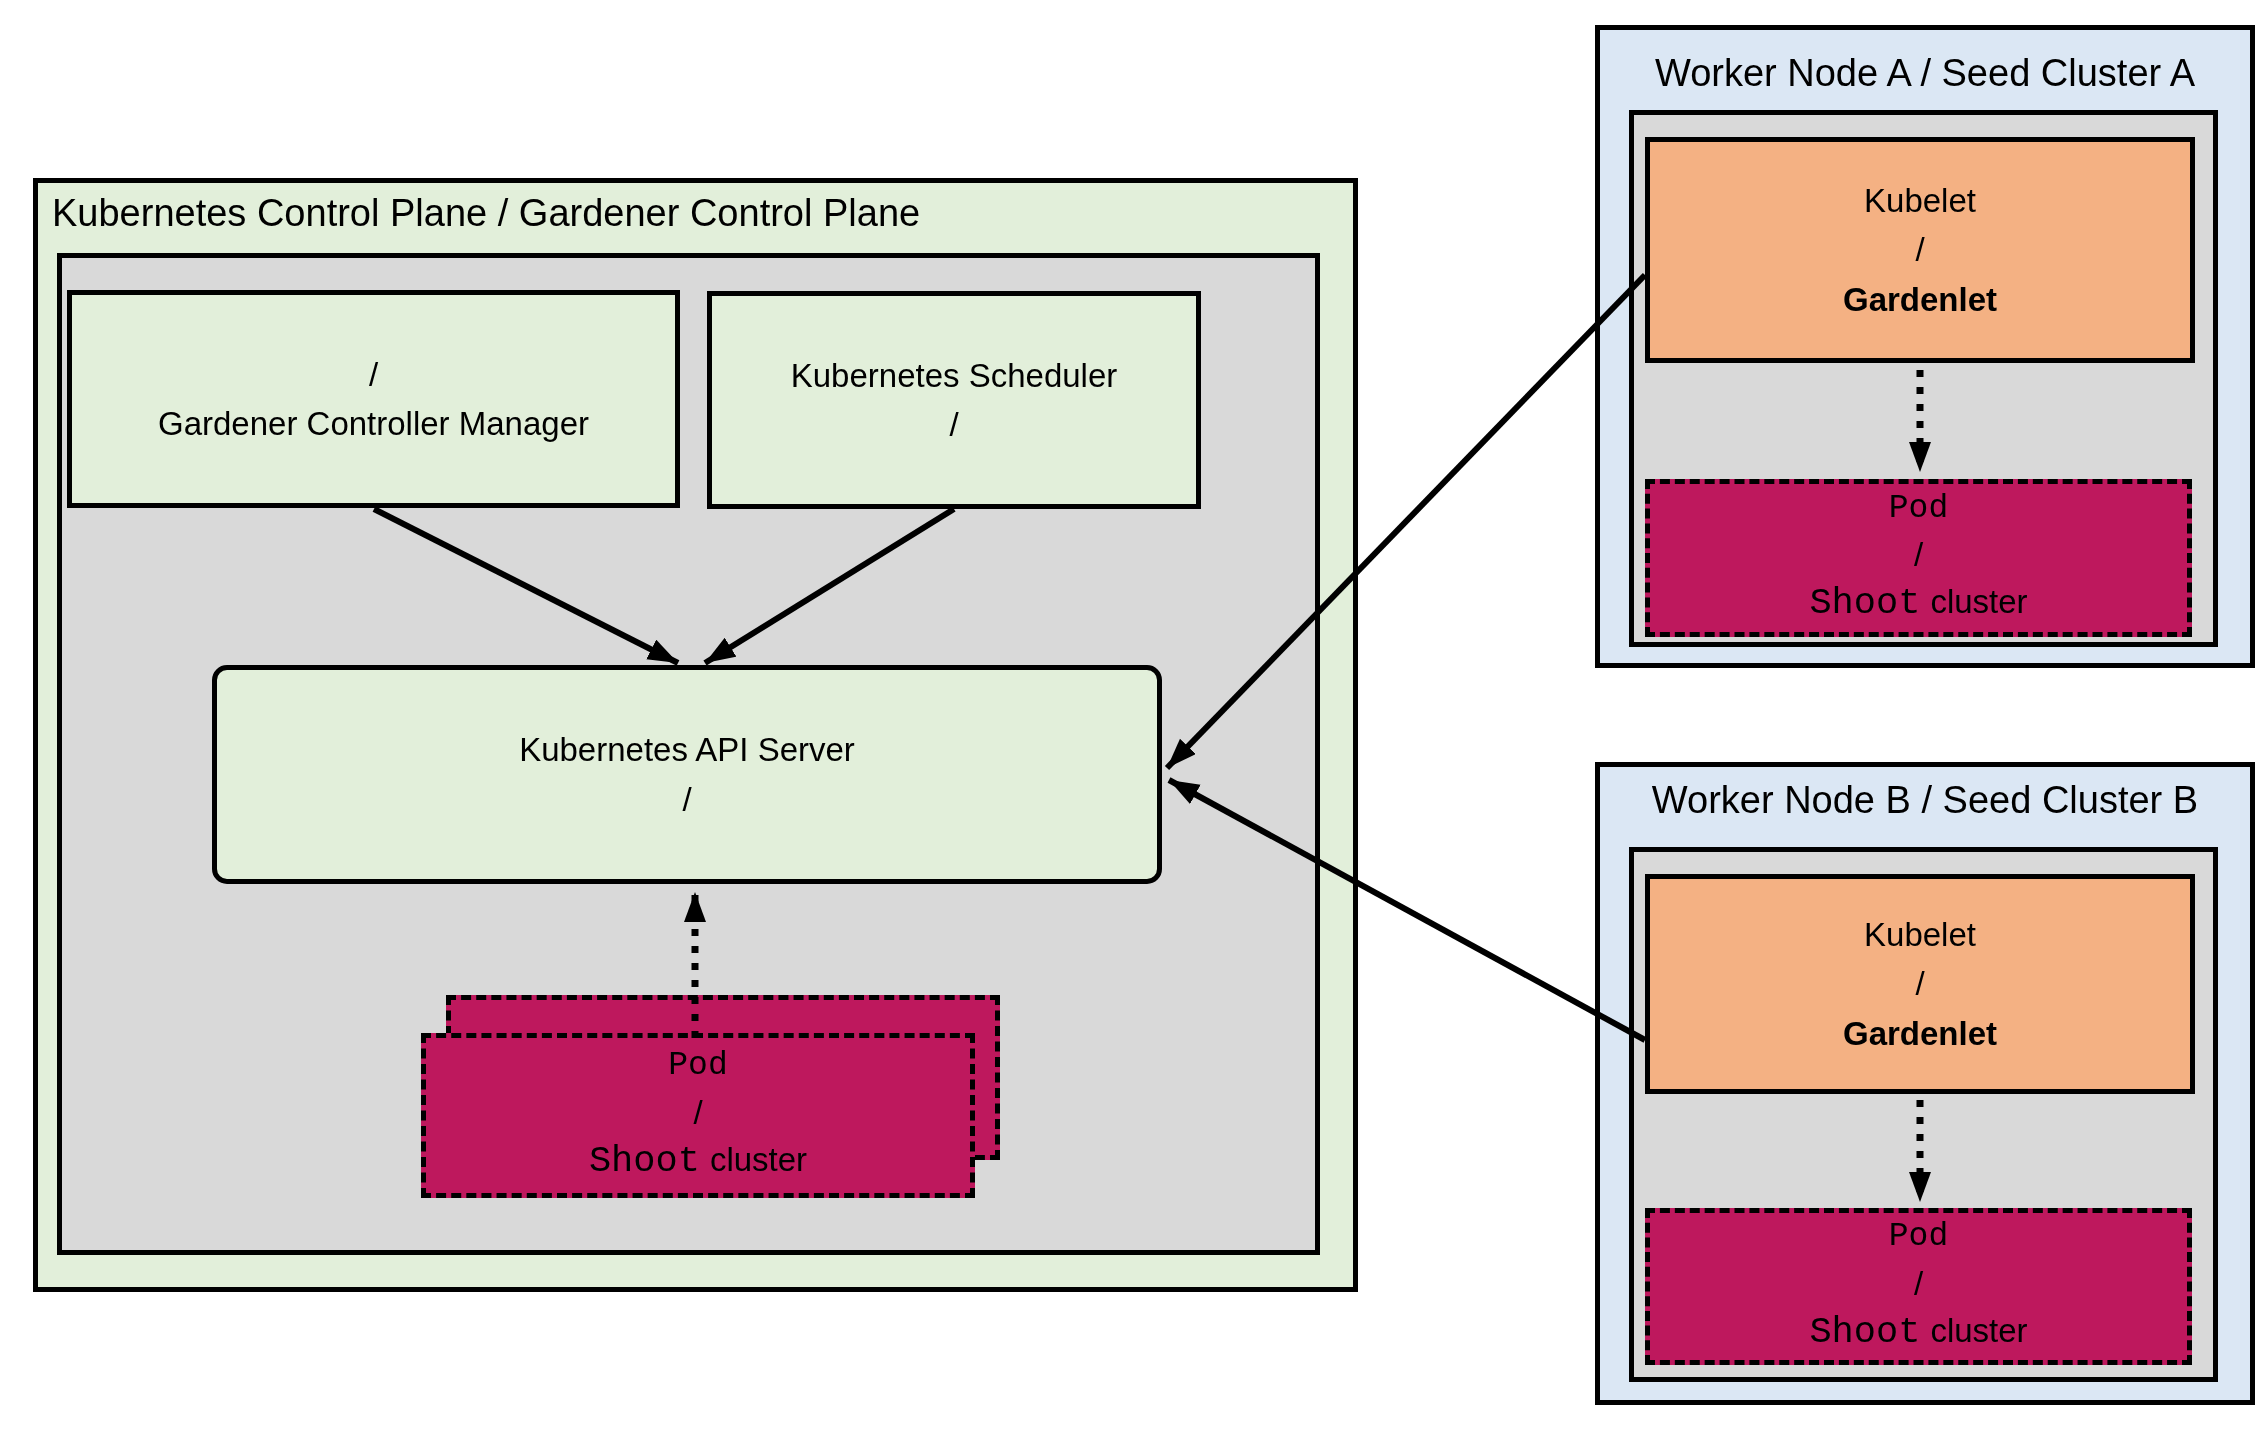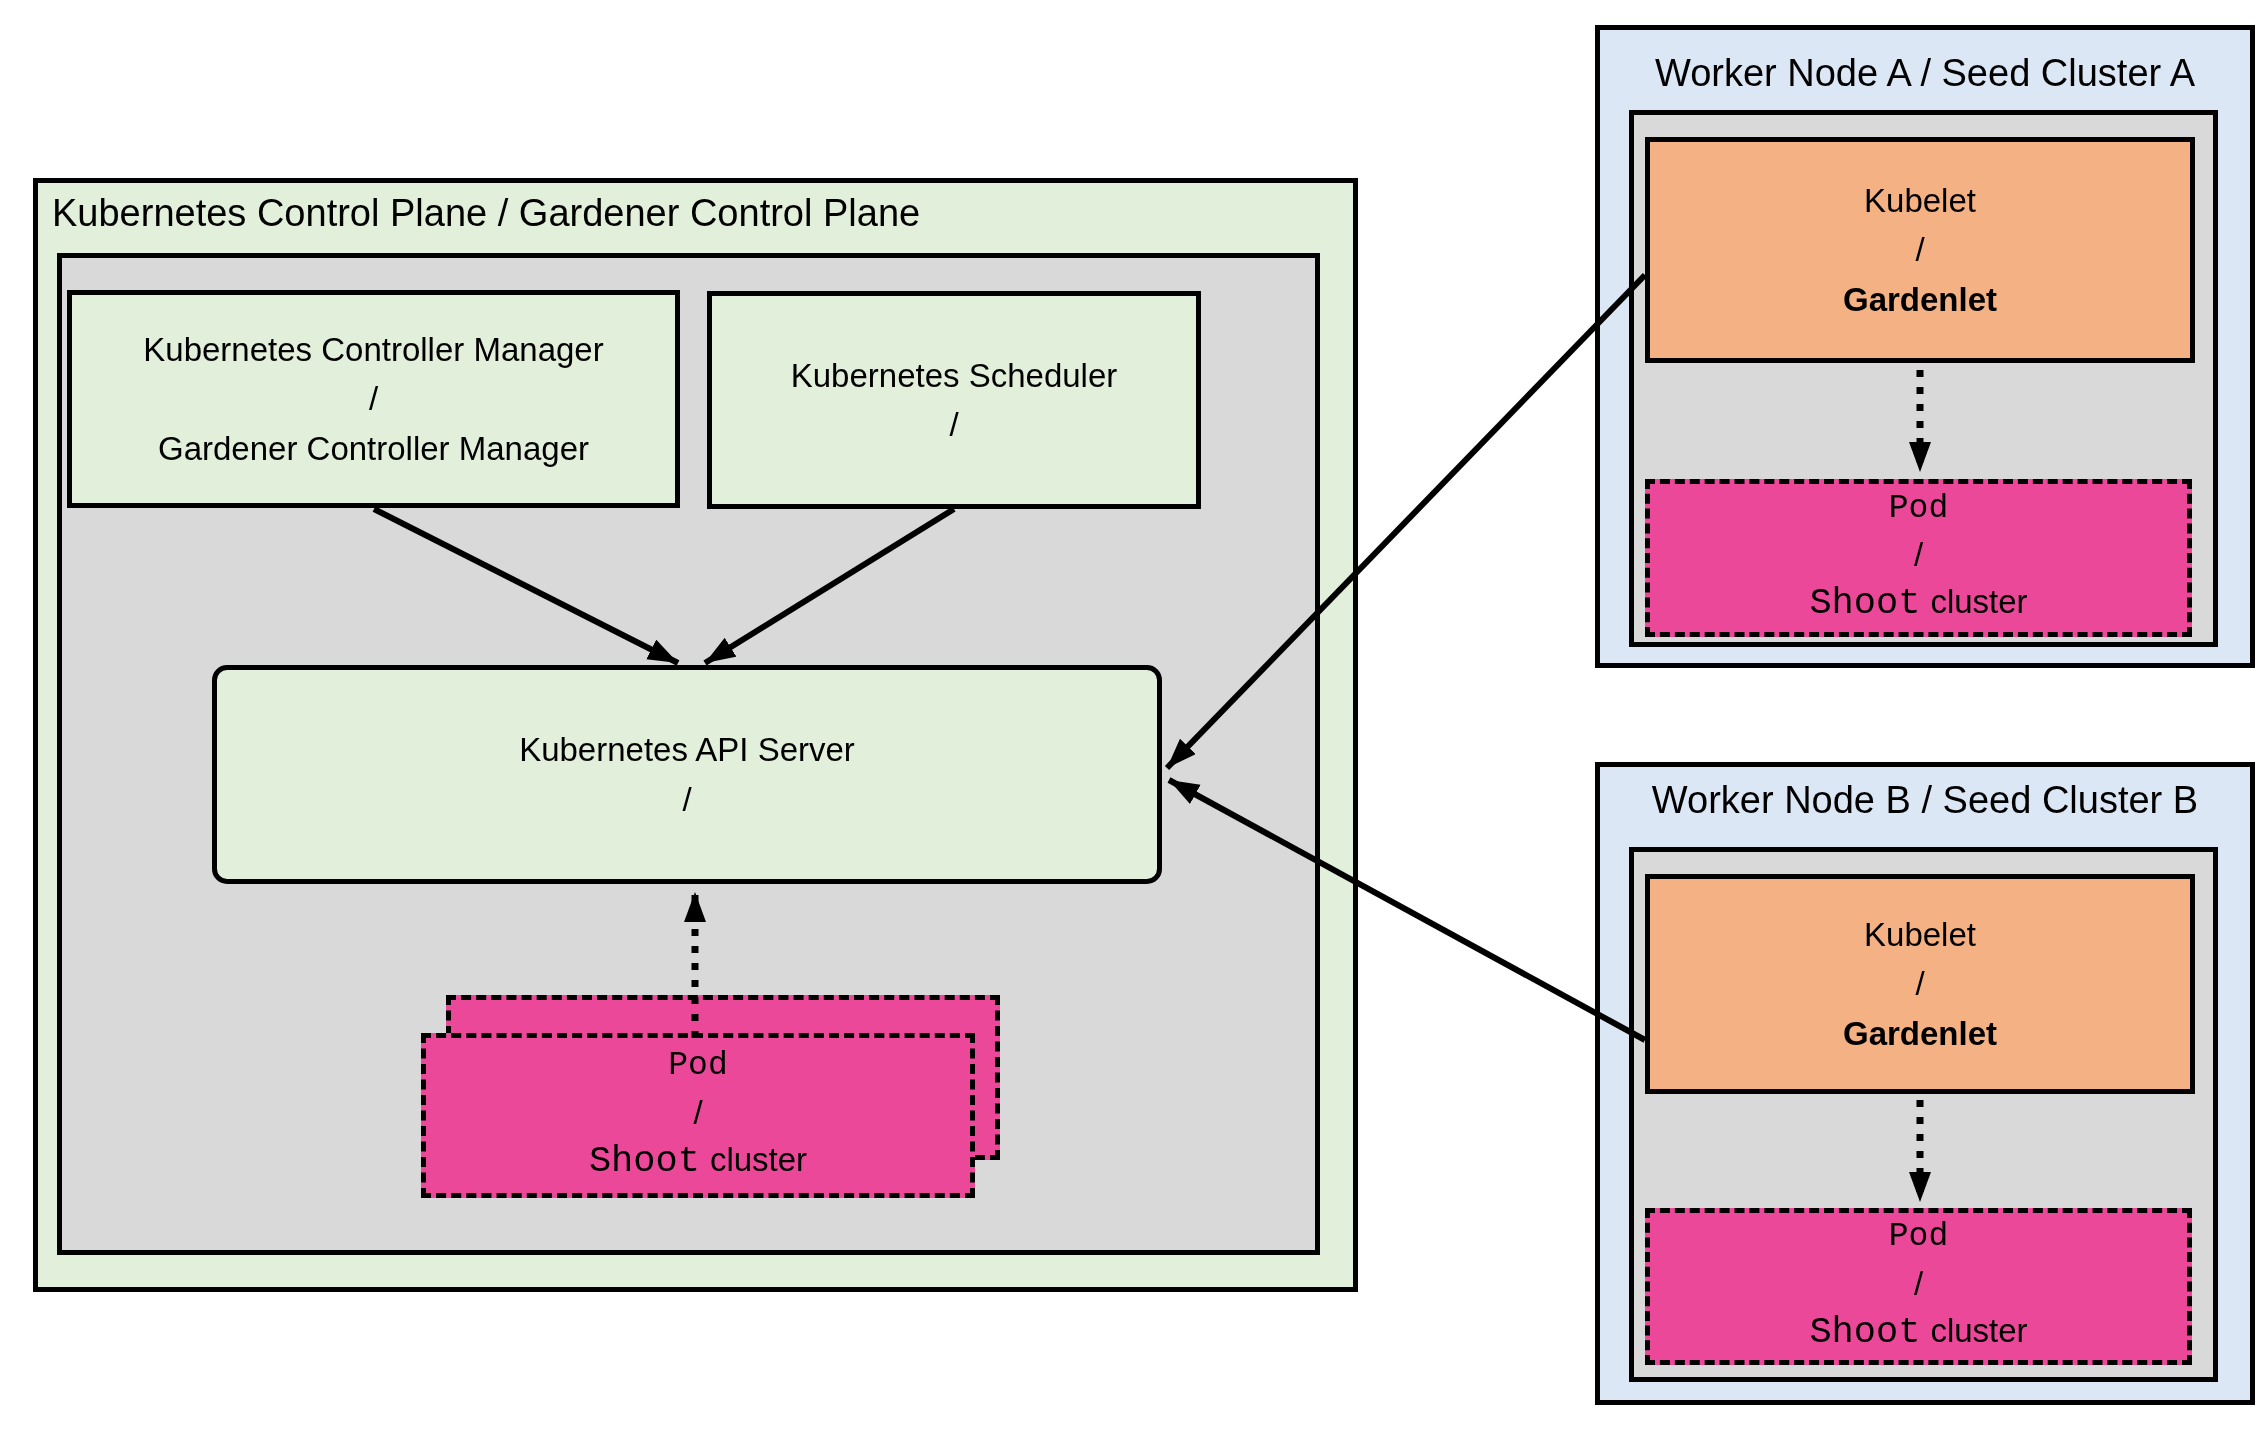--- a/index.html
+++ b/index.html
@@ -15,21 +15,21 @@
     position:absolute;box-sizing:border-box;
     border:5px solid #000;
     display:flex;flex-direction:column;
     align-items:center;justify-content:center;
     text-align:center;
   }
   .green{background:#e2efda;}
   .gray{background:#d9d9d9;}
   .blue{background:#dbe7f4;}
   .orange{background:#f4b183;}
-  .peach{background:#ec4899;}
+  .peach{background:#be185d;}
   .dashed{border:5px dashed #000;}
   .label{font-size:33px;line-height:1.5;}
   .label .bold{font-weight:700;}
   .cp-title{
     position:absolute;left:52px;top:192px;
     font-size:38px;white-space:nowrap;
   }
   .worker-title{
     position:absolute;left:0;right:0;text-align:center;
     font-size:38px;white-space:nowrap;
@@ -48,21 +48,20 @@
 <div id="canvas">
 
   <div class="box green" style="left:33px;top:178px;width:1325px;height:1114px;"></div>
 
   <div class="cp-title">Kubernetes Control Plane / Gardener Control Plane</div>
 
   <div class="box gray" style="left:57px;top:253px;width:1263px;height:1002px;"></div>
 
   <div class="box green" style="left:67px;top:290px;width:613px;height:218px;">
     <div class="label">
-      <div>Kubernetes Controller Manager</div>
       <div>/</div>
       <div>Gardener Controller Manager</div>
     </div>
   </div>
 
   <div class="box green" style="left:707px;top:291px;width:494px;height:218px;">
     <div class="label">
       <div>Kubernetes Scheduler</div>
       <div>/</div>
     </div>

